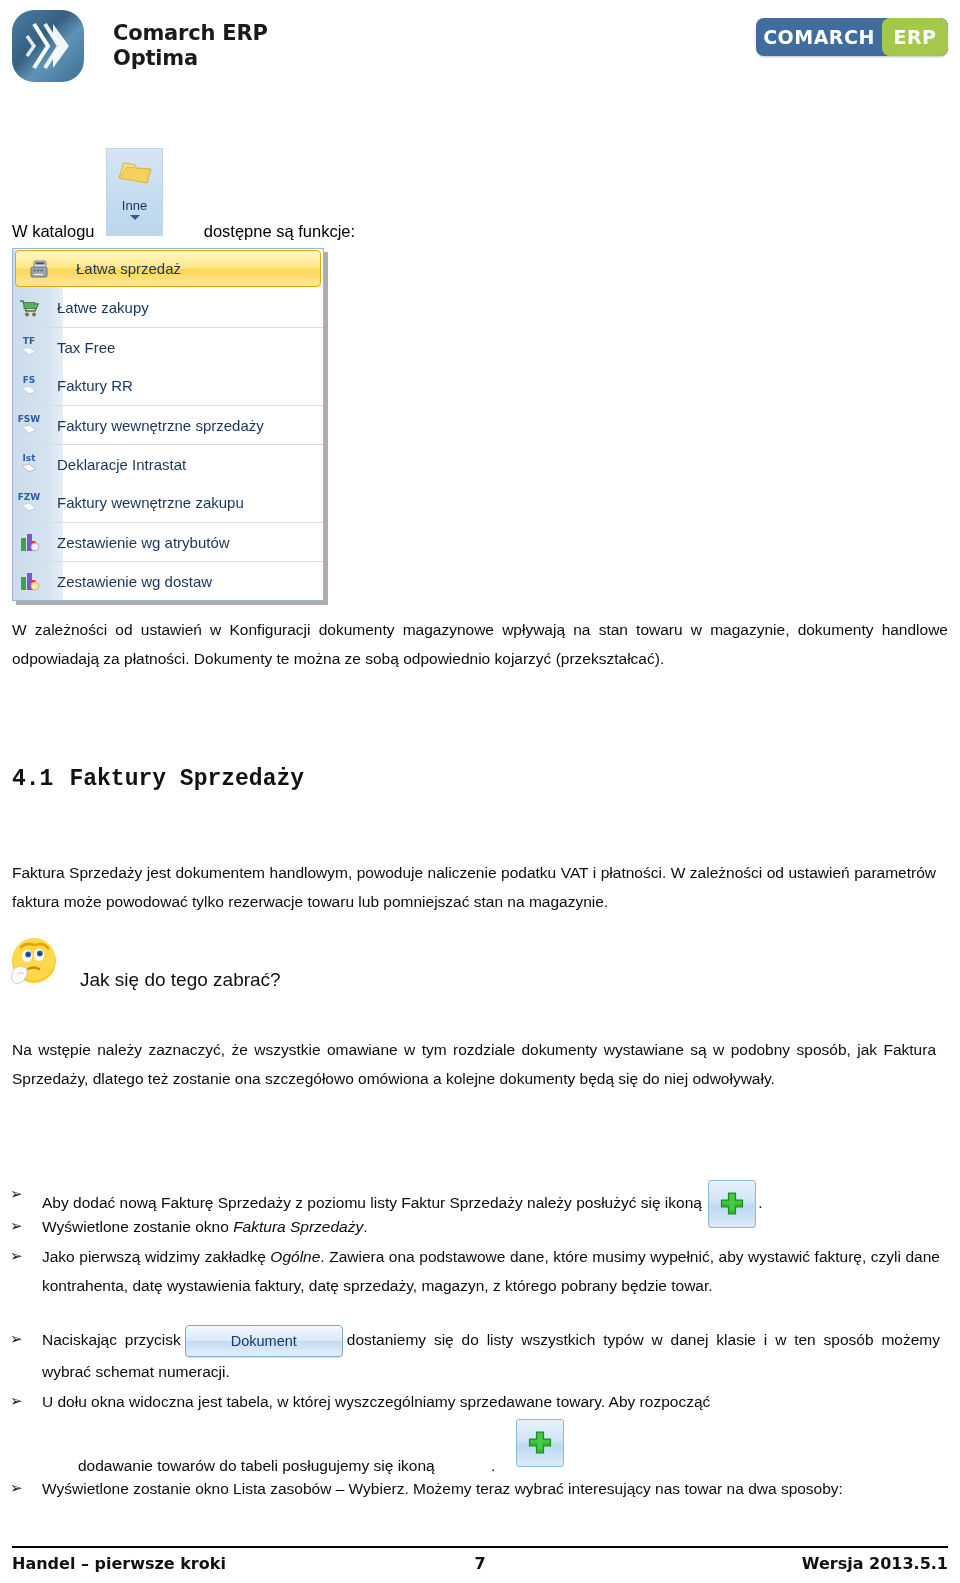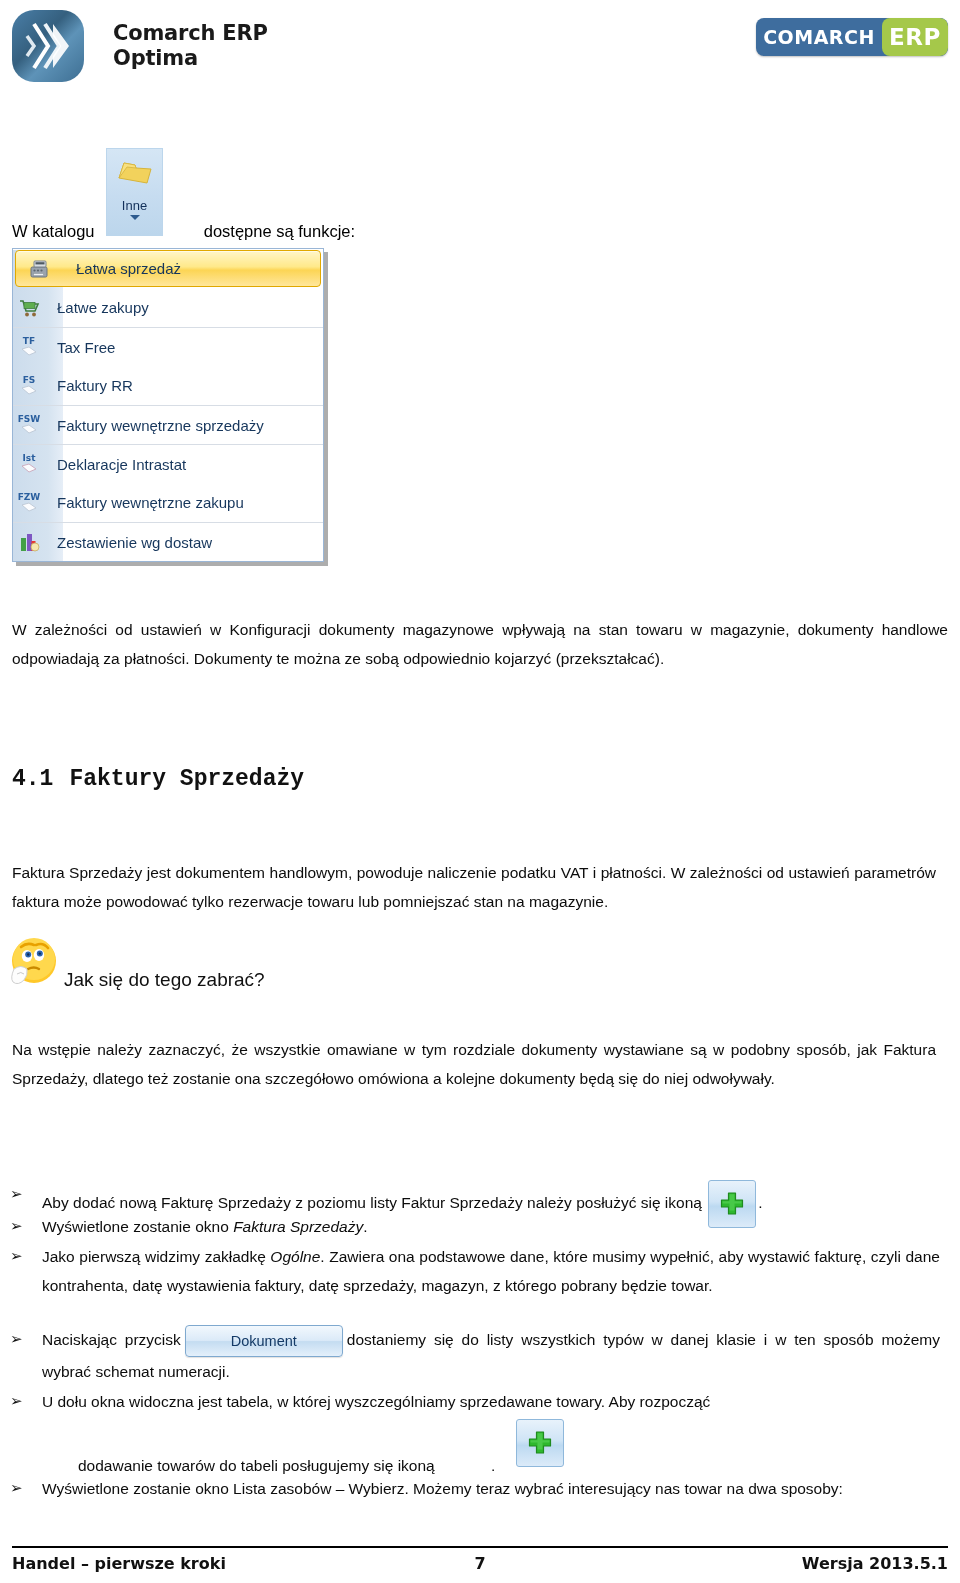--- a/index.html
+++ b/index.html
@@ -68,21 +68,21 @@
     font-size: 19px;
     letter-spacing: 0.5px;
     font-family: "DejaVu Sans", sans-serif;
   }
   .brand-right .erp {
     width: 66px; height: 38px;
     background: #a5c84a;
     border-radius: 8px;
     color: #ffffff;
     font-weight: bold;
-    font-size: 23px;
+    font-size: 19px;
     letter-spacing: 0.5px;
     display: flex;
     align-items: center;
     justify-content: center;
     font-family: "DejaVu Sans", sans-serif;
   }
   .para {
     position: absolute;
     font-family: "Liberation Sans", sans-serif;
     font-size: 15.5px;
@@ -196,21 +196,21 @@
     white-space: nowrap;
   }
   .h2 .num { margin-right: 16px; }
 
   
   .callout {
     position: absolute;
     left: 8px;
     display: flex;
     align-items: flex-end;
-    gap: 4px;
+    gap: 20px;
   }
   .callout .emoji { width: 52px; height: 58px; flex: none; }
   .callout .ctext {
     font-size: 19px;
     color: #111111;
     padding-bottom: 2px;
     font-family: "Liberation Sans", sans-serif;
   }
 
   
@@ -401,20 +401,31 @@
     <div class="menu-item">
       <span class="mi-icon">
         <svg width="26" height="24" viewBox="0 0 26 24" aria-hidden="true">
           <path d="M6 14 L13 12 L20 17 L13 20 Z" fill="#fbfcfe" stroke="#b9c4d2" stroke-width="0.8"></path>
           <text class="icon-tag" x="13" y="9" text-anchor="middle">FZW</text>
         </svg>
       </span>
       <span class="mi-label">Faktury wewnętrzne zakupu</span>
     </div>
 
+    <div class="menu-item sep">
+      <span class="mi-icon">
+        <svg width="24" height="22" viewBox="0 0 24 22" aria-hidden="true">
+          <rect x="4" y="7" width="5" height="13" fill="#43a047"></rect>
+          <rect x="10" y="3" width="5" height="17" fill="#7e57c2"></rect>
+          <rect x="14.5" y="10" width="4" height="10" fill="#e53935"></rect>
+          <circle cx="18" cy="16" r="4" fill="#e8ecf2" stroke="#9aa6b4" stroke-width="0.8"></circle>
+        </svg>
+      </span>
+      <span class="mi-label">Zestawienie wg atrybutów</span>
+    </div>
 
     <div class="menu-item sep">
       <span class="mi-icon">
         <svg width="24" height="22" viewBox="0 0 24 22" aria-hidden="true">
           <rect x="4" y="7" width="5" height="13" fill="#43a047"></rect>
           <rect x="10" y="3" width="5" height="17" fill="#7e57c2"></rect>
           <rect x="14.5" y="10" width="4" height="10" fill="#e53935"></rect>
           <circle cx="18" cy="16" r="4" fill="#f6e7b0" stroke="#c8ad62" stroke-width="0.8"></circle>
         </svg>
       </span>

